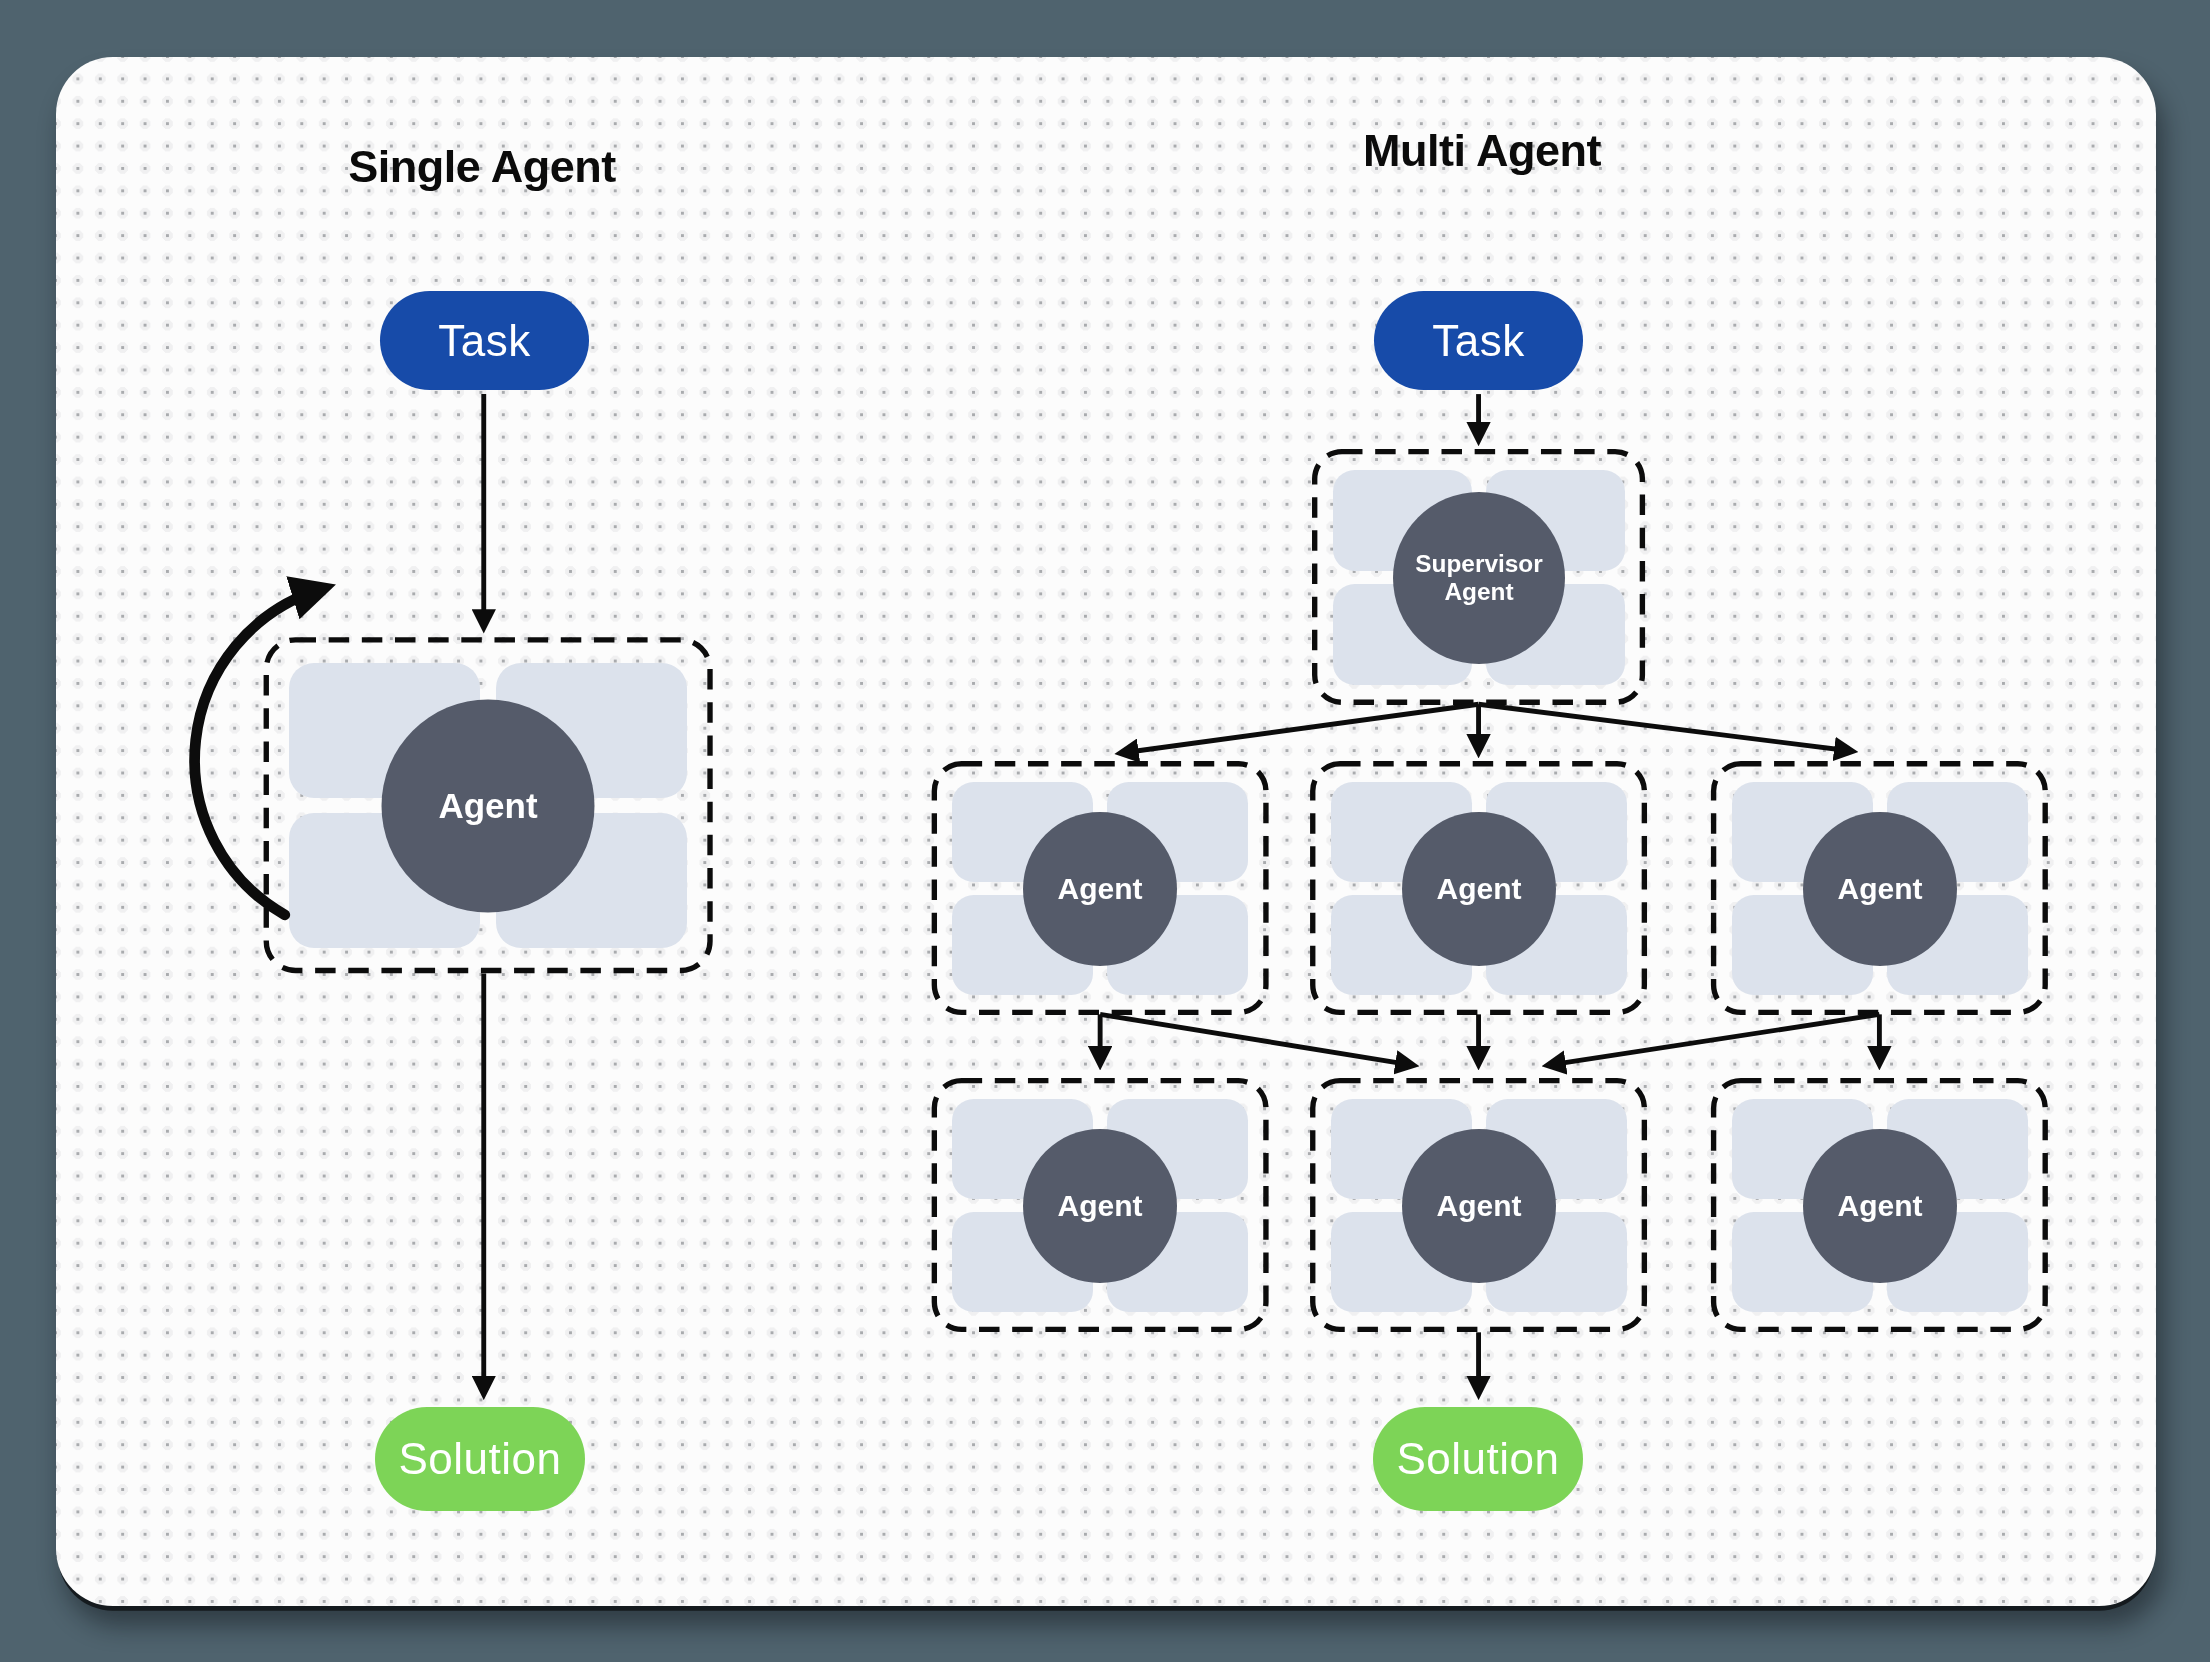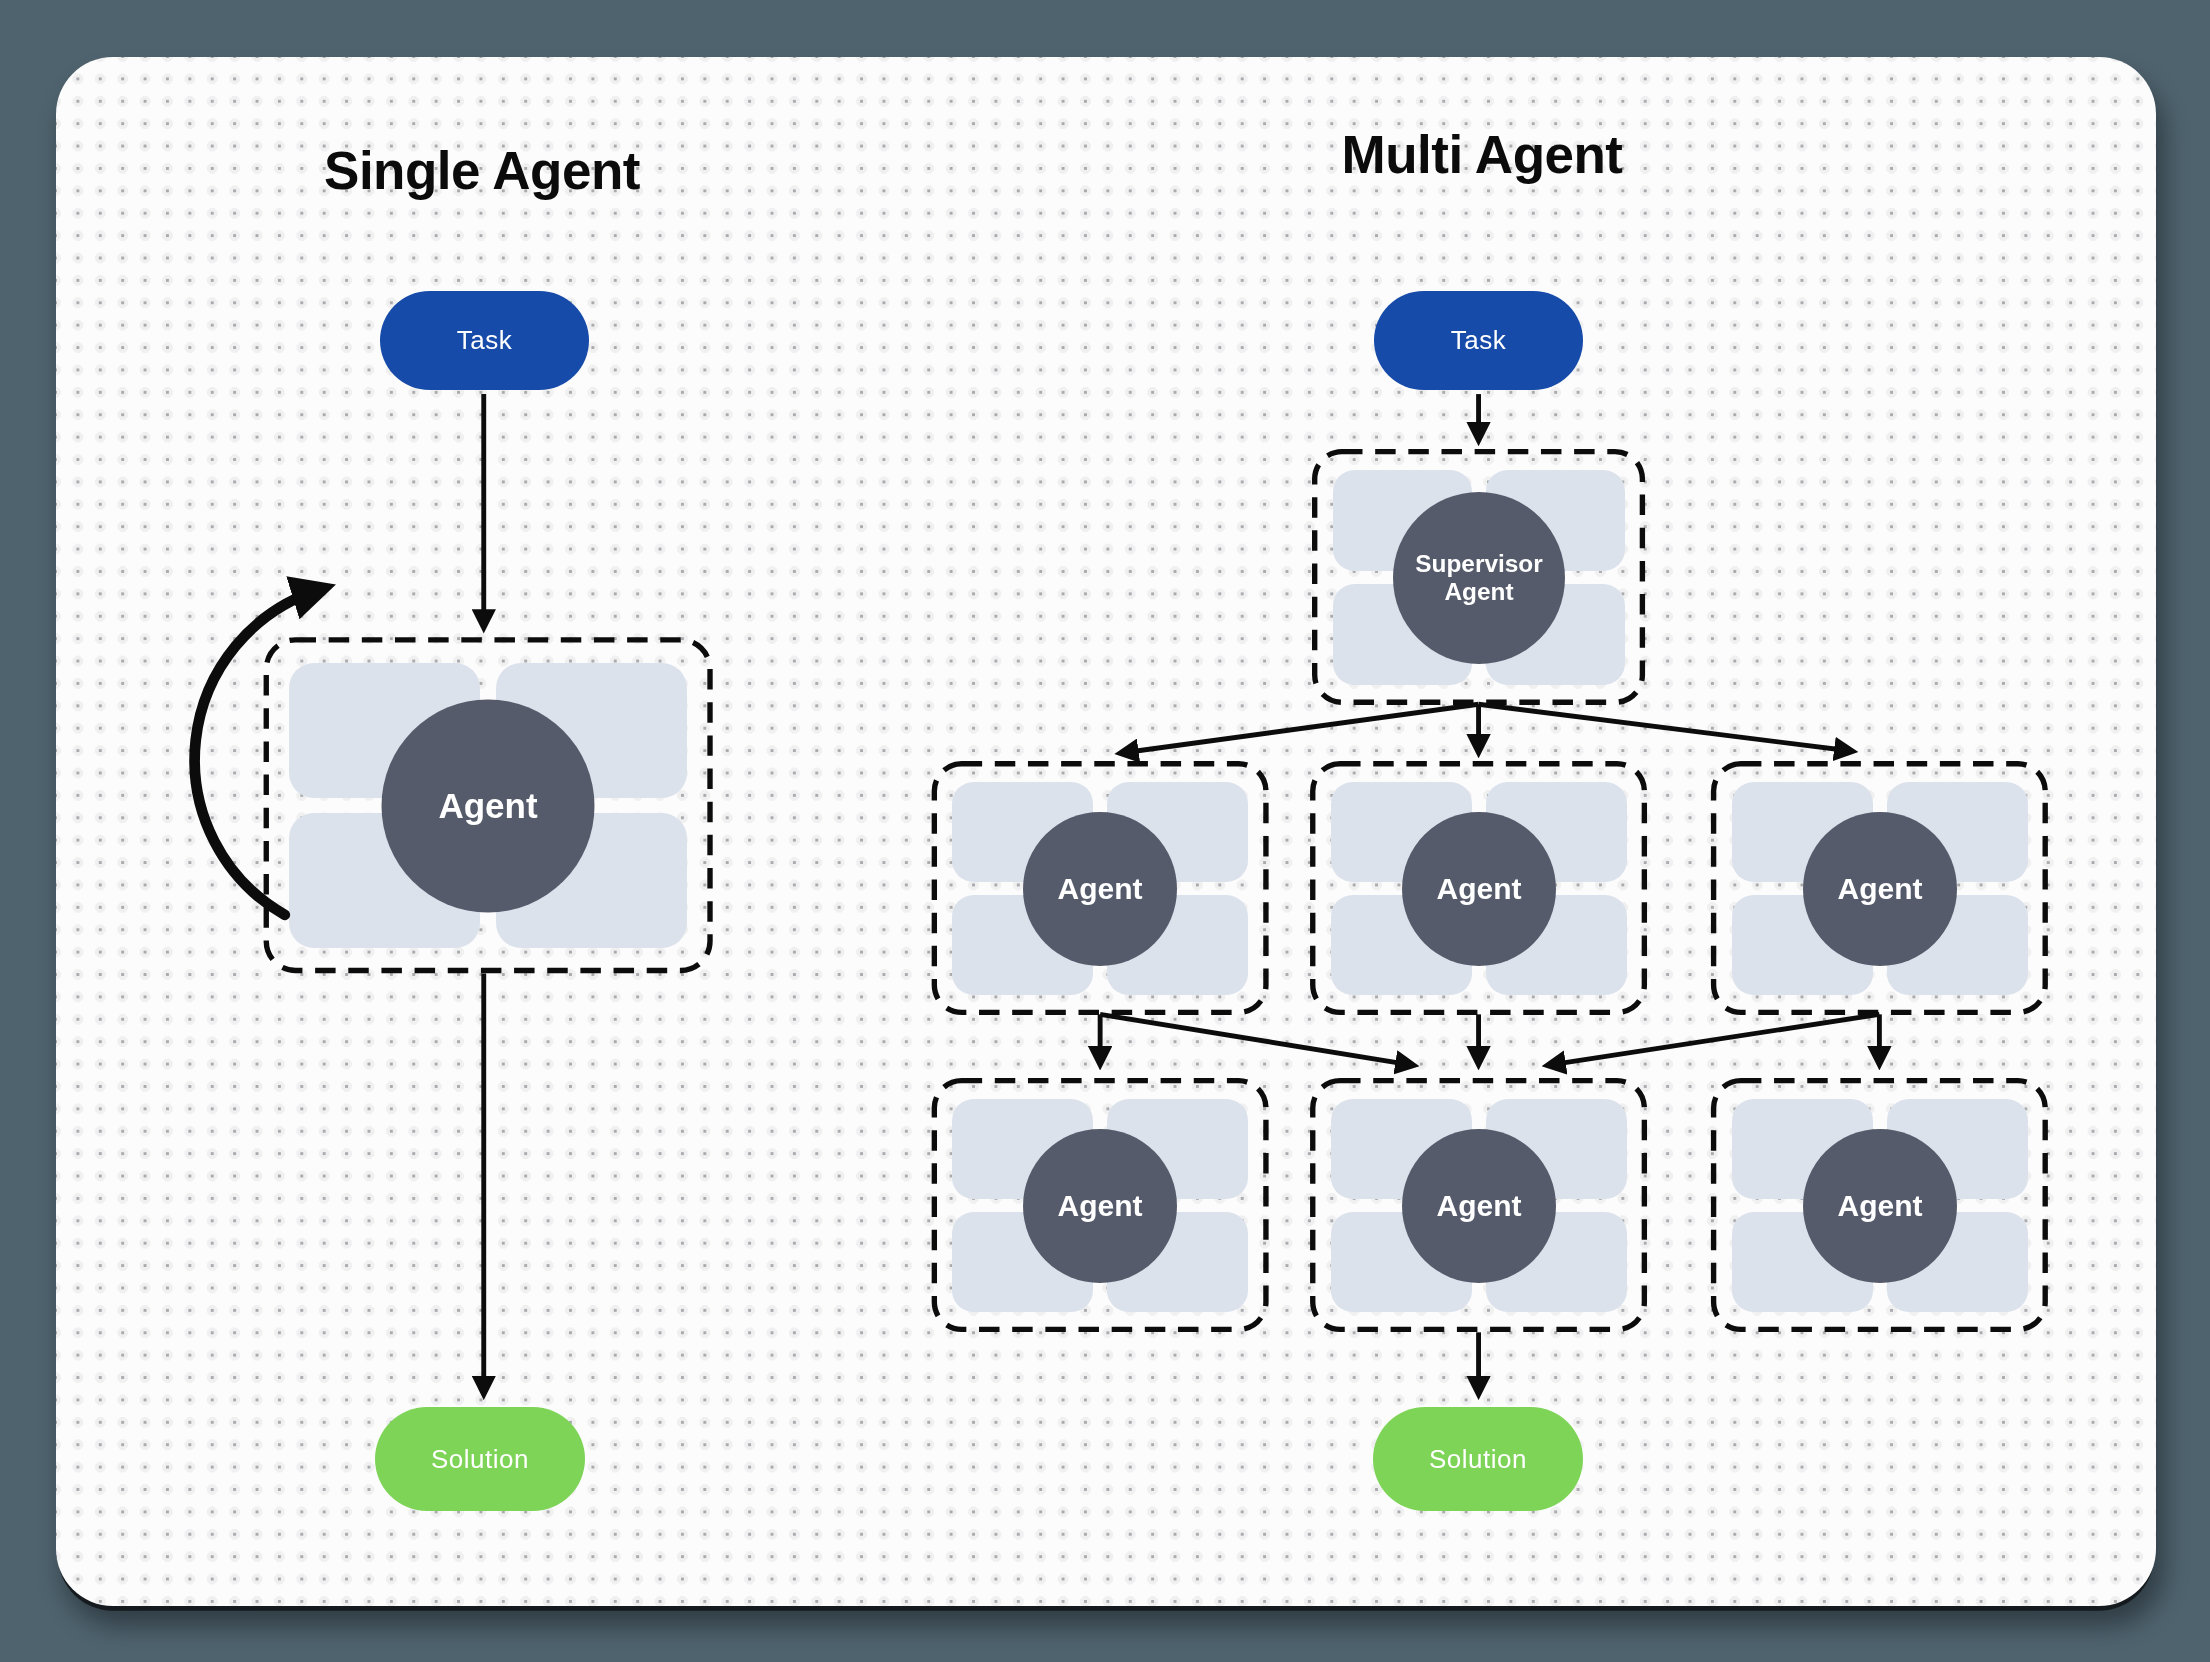--- a/index.html
+++ b/index.html
@@ -16,26 +16,26 @@
     background-image:
       radial-gradient(circle,var(--dot) 1.7px,rgba(0,0,0,0) 1.9px),
       radial-gradient(circle,var(--dot-halo) 5.3px,rgba(0,0,0,0) 5.5px);
     background-size:22.4px 22.4px,22.4px 22.4px;
     background-position:10.7px 10.7px,10.7px 10.7px;
     border-radius:57px;
     box-shadow:0 6.8px 0 -2px rgba(18,22,26,.9), 7.8px 19.5px 25px rgba(10,16,20,.45);
   }
   .title{
     position:absolute;transform:translateX(-50%);
-    font-size:53px;font-weight:700;color:var(--title-color);
+    font-size:45px;font-weight:700;color:var(--title-color);
     white-space:nowrap;line-height:1;letter-spacing:-0.5px;
   }
   .pill{
     position:absolute;display:flex;align-items:center;justify-content:center;
-    color:#ffffff;font-size:26px;font-weight:400;letter-spacing:0.5px;
+    color:#ffffff;font-size:44px;font-weight:400;letter-spacing:0.5px;
     border-radius:59px;white-space:nowrap;
   }
   .pill.blue{background:var(--task-fill);}
   .pill.green{background:var(--solution-fill);}
   .agentbox{
     position:absolute;box-sizing:border-box;display:grid;
     grid-template-columns:1fr 1fr;grid-template-rows:1fr 1fr;
   }
   .agentbox.big{padding:23.4px;gap:15.6px;}
   .agentbox.sm{padding:17.6px;gap:13.7px;}

